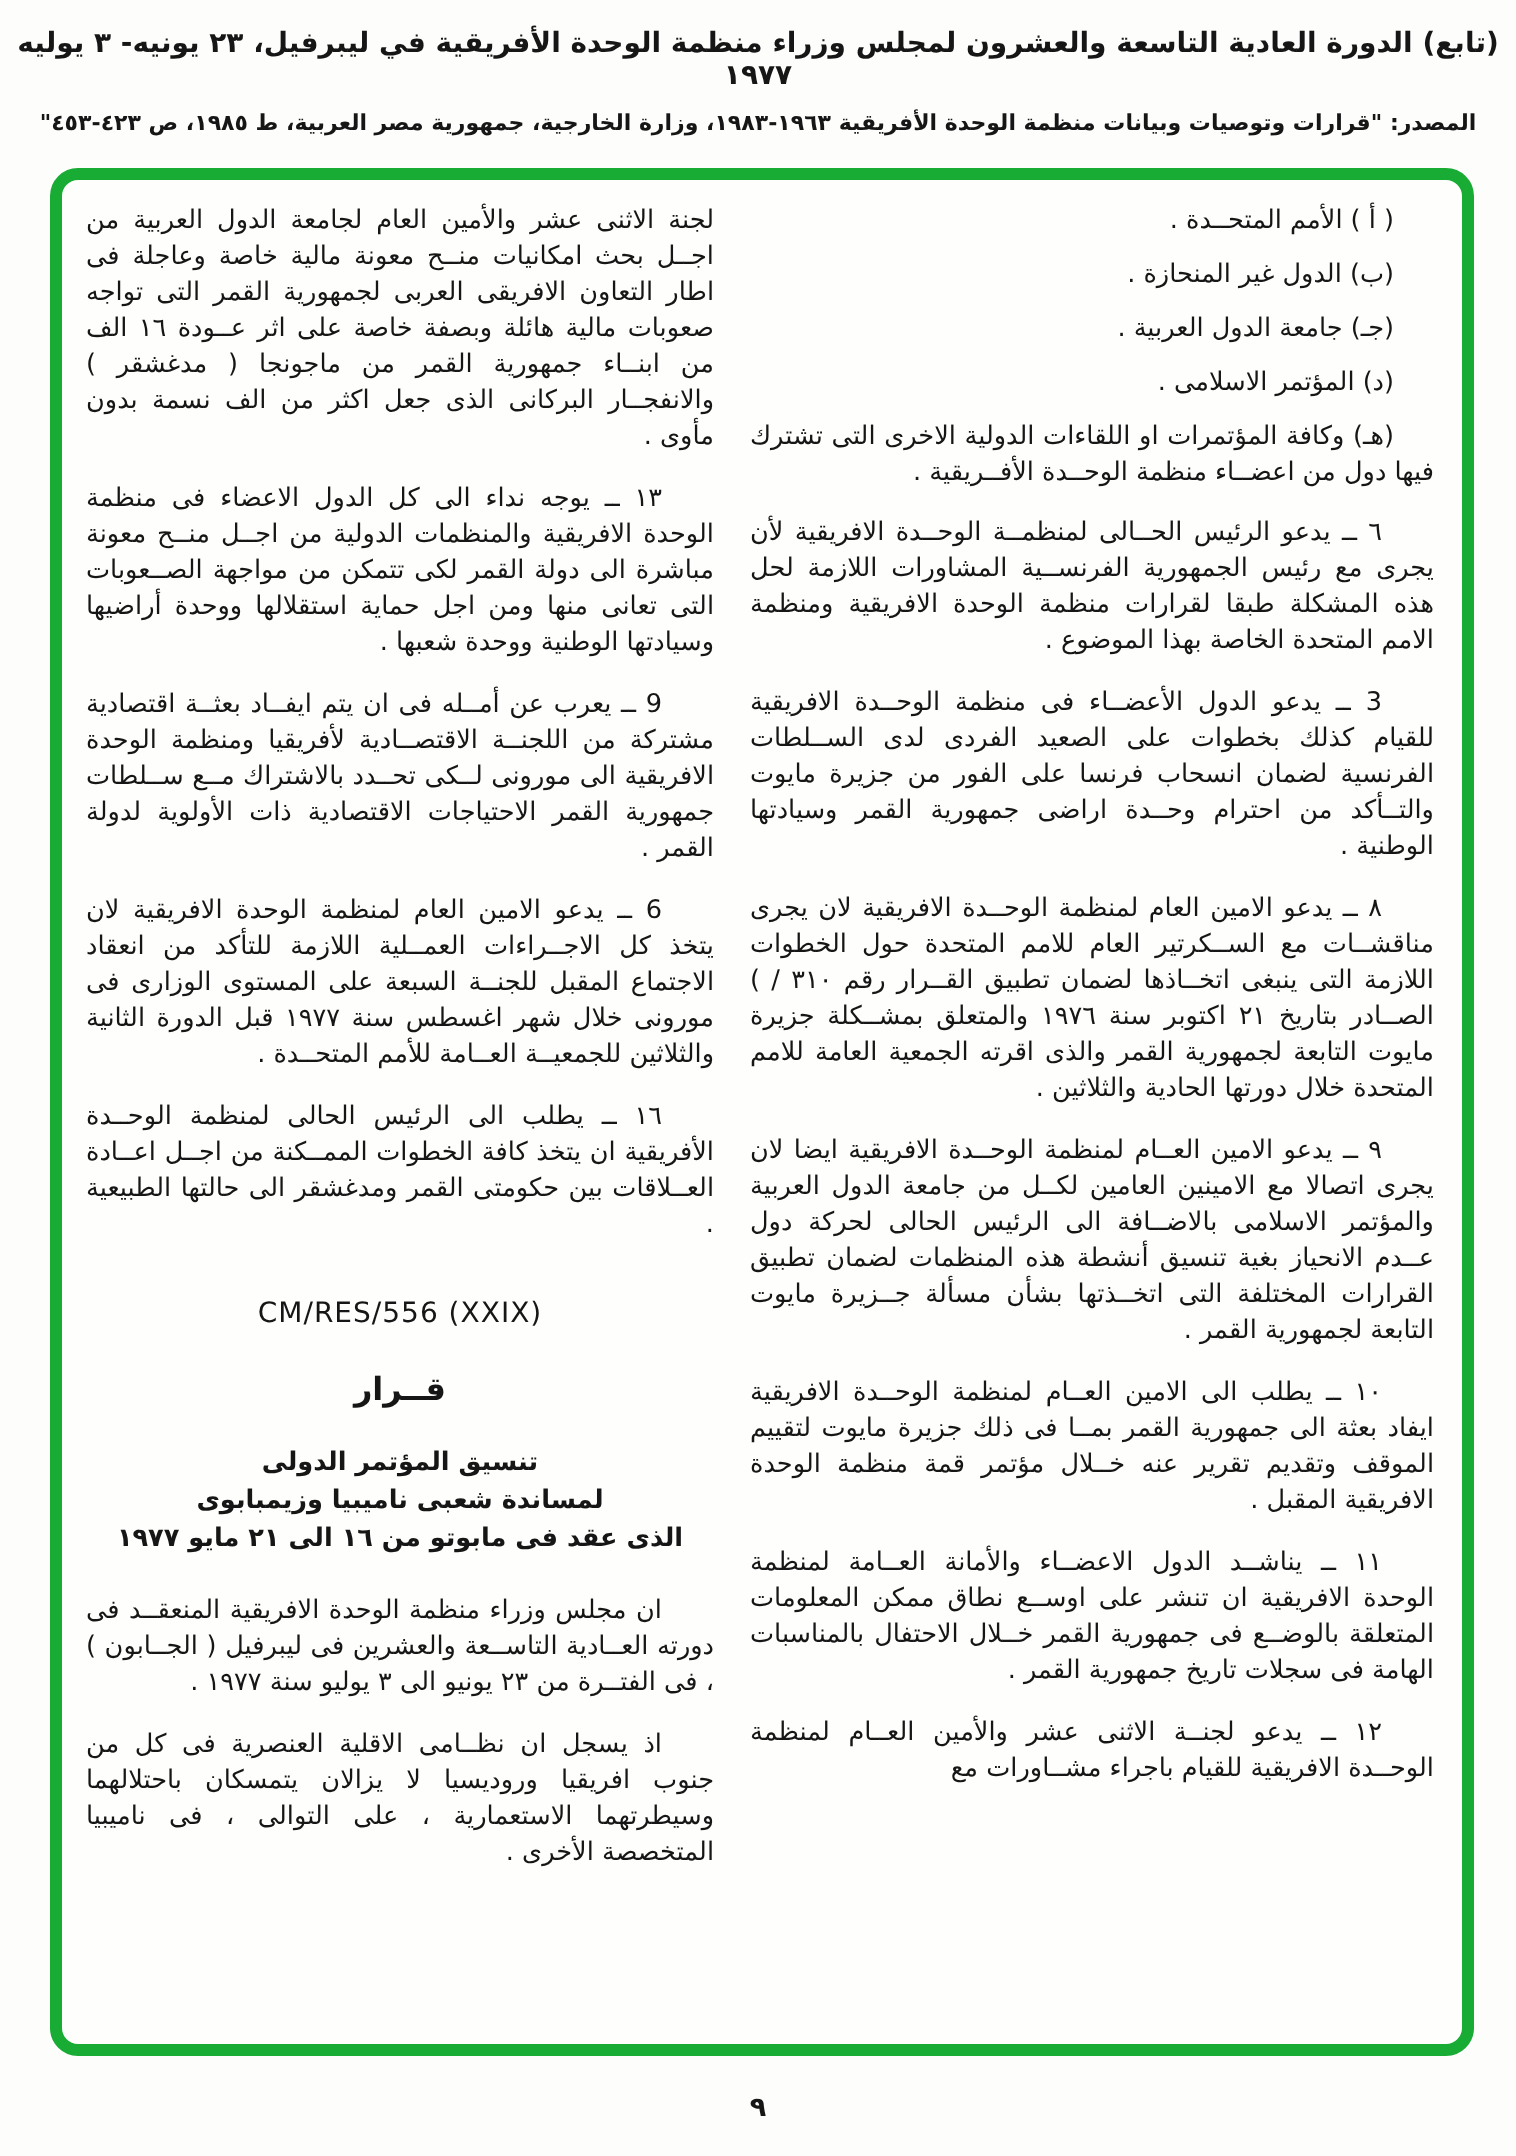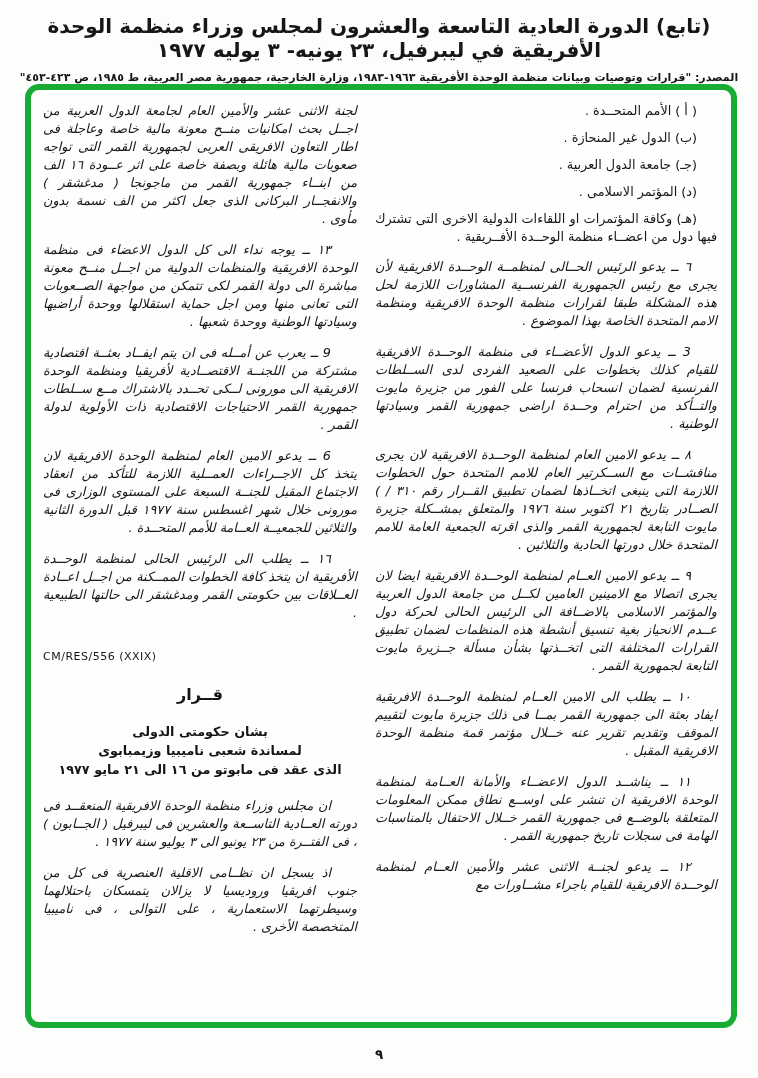--- a/index.html
+++ b/index.html
@@ -6,21 +6,21 @@
   body{
     width:758px;height:1078px;
     background:#fdfdfb;
     font-family:"DejaVu Sans", sans-serif;
     color:#161616;
     position:relative;
     overflow:hidden;
   }
   
   .page-header{direction:rtl;text-align:center;padding-top:14px;}
-  .page-header .l1{font-size:20px;font-weight:bold;letter-spacing:0;}
+  .page-header .l1{font-size:14px;font-weight:bold;letter-spacing:0;}
   .page-header .l2{font-size:11px;font-weight:bold;margin-top:9px;}
   
   .doc-frame{
     position:absolute;left:25px;top:84px;
     width:712px;height:944px;
     border:6px solid #18ac35;
     border-radius:14px;
     box-sizing:border-box;
     padding:12px 14px 8px 12px;
     overflow:hidden;
@@ -28,27 +28,27 @@
   }
   .cols{display:flex;direction:rtl;gap:18px;height:100%;}
   .col{
     direction:rtl;
     text-align:justify;
     font-size:12.8px;
     line-height:18px;
   }
   .col-first{flex:0 0 342px;}
   .col-second{flex:1 1 auto;}
-  .para{margin:0 0 13px 0;text-indent:26px;font-style:italic;}
+  .para{margin:0 0 13px 0;text-indent:26px;}
   .para.noindent{text-indent:0;}
   .list-item{margin:0 0 9px 0;text-indent:20px;}
   .list-block{margin-bottom:12px;}
   .code-line{
-    direction:ltr;text-align:left;
-    font-size:11px;letter-spacing:.5px;
+    direction:ltr;text-align:center;
+    font-size:14px;letter-spacing:.5px;
     margin:26px 0 20px 0;text-indent:0;
   }
   .res-title{
     text-align:center;font-weight:bold;font-size:16px;
     margin:0 0 18px 0;text-indent:0;letter-spacing:1px;
   }
   .res-subtitle{
     text-align:center;font-weight:bold;
     font-size:12.8px;line-height:19px;
     margin:0 0 18px 0;
@@ -91,21 +91,21 @@
       <p class="para">١٣ ــ يوجه نداء الى كل الدول الاعضاء فى منظمة الوحدة الافريقية والمنظمات الدولية من اجــل منــح معونة مباشرة الى دولة القمر لكى تتمكن من مواجهة الصــعوبات التى تعانى منها ومن اجل حماية استقلالها ووحدة أراضيها وسيادتها الوطنية ووحدة شعبها .</p>
       <p class="para">9 ــ يعرب عن أمــله فى ان يتم ايفــاد بعثــة اقتصادية مشتركة من اللجنــة الاقتصــادية لأفريقيا ومنظمة الوحدة الافريقية الى مورونى لــكى تحــدد بالاشتراك مــع ســلطات جمهورية القمر الاحتياجات الاقتصادية ذات الأولوية لدولة القمر .</p>
       <p class="para">6 ــ يدعو الامين العام لمنظمة الوحدة الافريقية لان يتخذ كل الاجــراءات العمــلية اللازمة للتأكد من انعقاد الاجتماع المقبل للجنــة السبعة على المستوى الوزارى فى مورونى خلال شهر اغسطس سنة ١٩٧٧ قبل الدورة الثانية والثلاثين للجمعيــة العــامة للأمم المتحــدة .</p>
       <p class="para">١٦ ــ يطلب الى الرئيس الحالى لمنظمة الوحــدة الأفريقية ان يتخذ كافة الخطوات الممــكنة من اجــل اعــادة العــلاقات بين حكومتى القمر ومدغشقر الى حالتها الطبيعية .</p>
 
       <p class="code-line">CM/RES/556 (XXIX)</p>
 
       <p class="res-title">قــرار</p>
 
       <div class="res-subtitle">
-        <div>بشان حكومتى الدولى</div>
+        <div>تنسيق المؤتمر الدولى</div>
         <div>لمساندة شعبى ناميبيا وزيمبابوى</div>
         <div>الذى عقد فى مابوتو من ١٦ الى ٢١ مايو ١٩٧٧</div>
       </div>
 
       <p class="para">ان مجلس وزراء منظمة الوحدة الافريقية المنعقــد فى دورته العــادية التاســعة والعشرين فى ليبرفيل ( الجــابون ) ، فى الفتــرة من ٢٣ يونيو الى ٣ يوليو سنة ١٩٧٧ .</p>
       <p class="para">اذ يسجل ان نظــامى الاقلية العنصرية فى كل من جنوب افريقيا وروديسيا لا يزالان يتمسكان باحتلالهما وسيطرتهما الاستعمارية ، على التوالى ، فى ناميبيا المتخصصة الأخرى .</p>
     </div>
 
   </div>
 </div>

